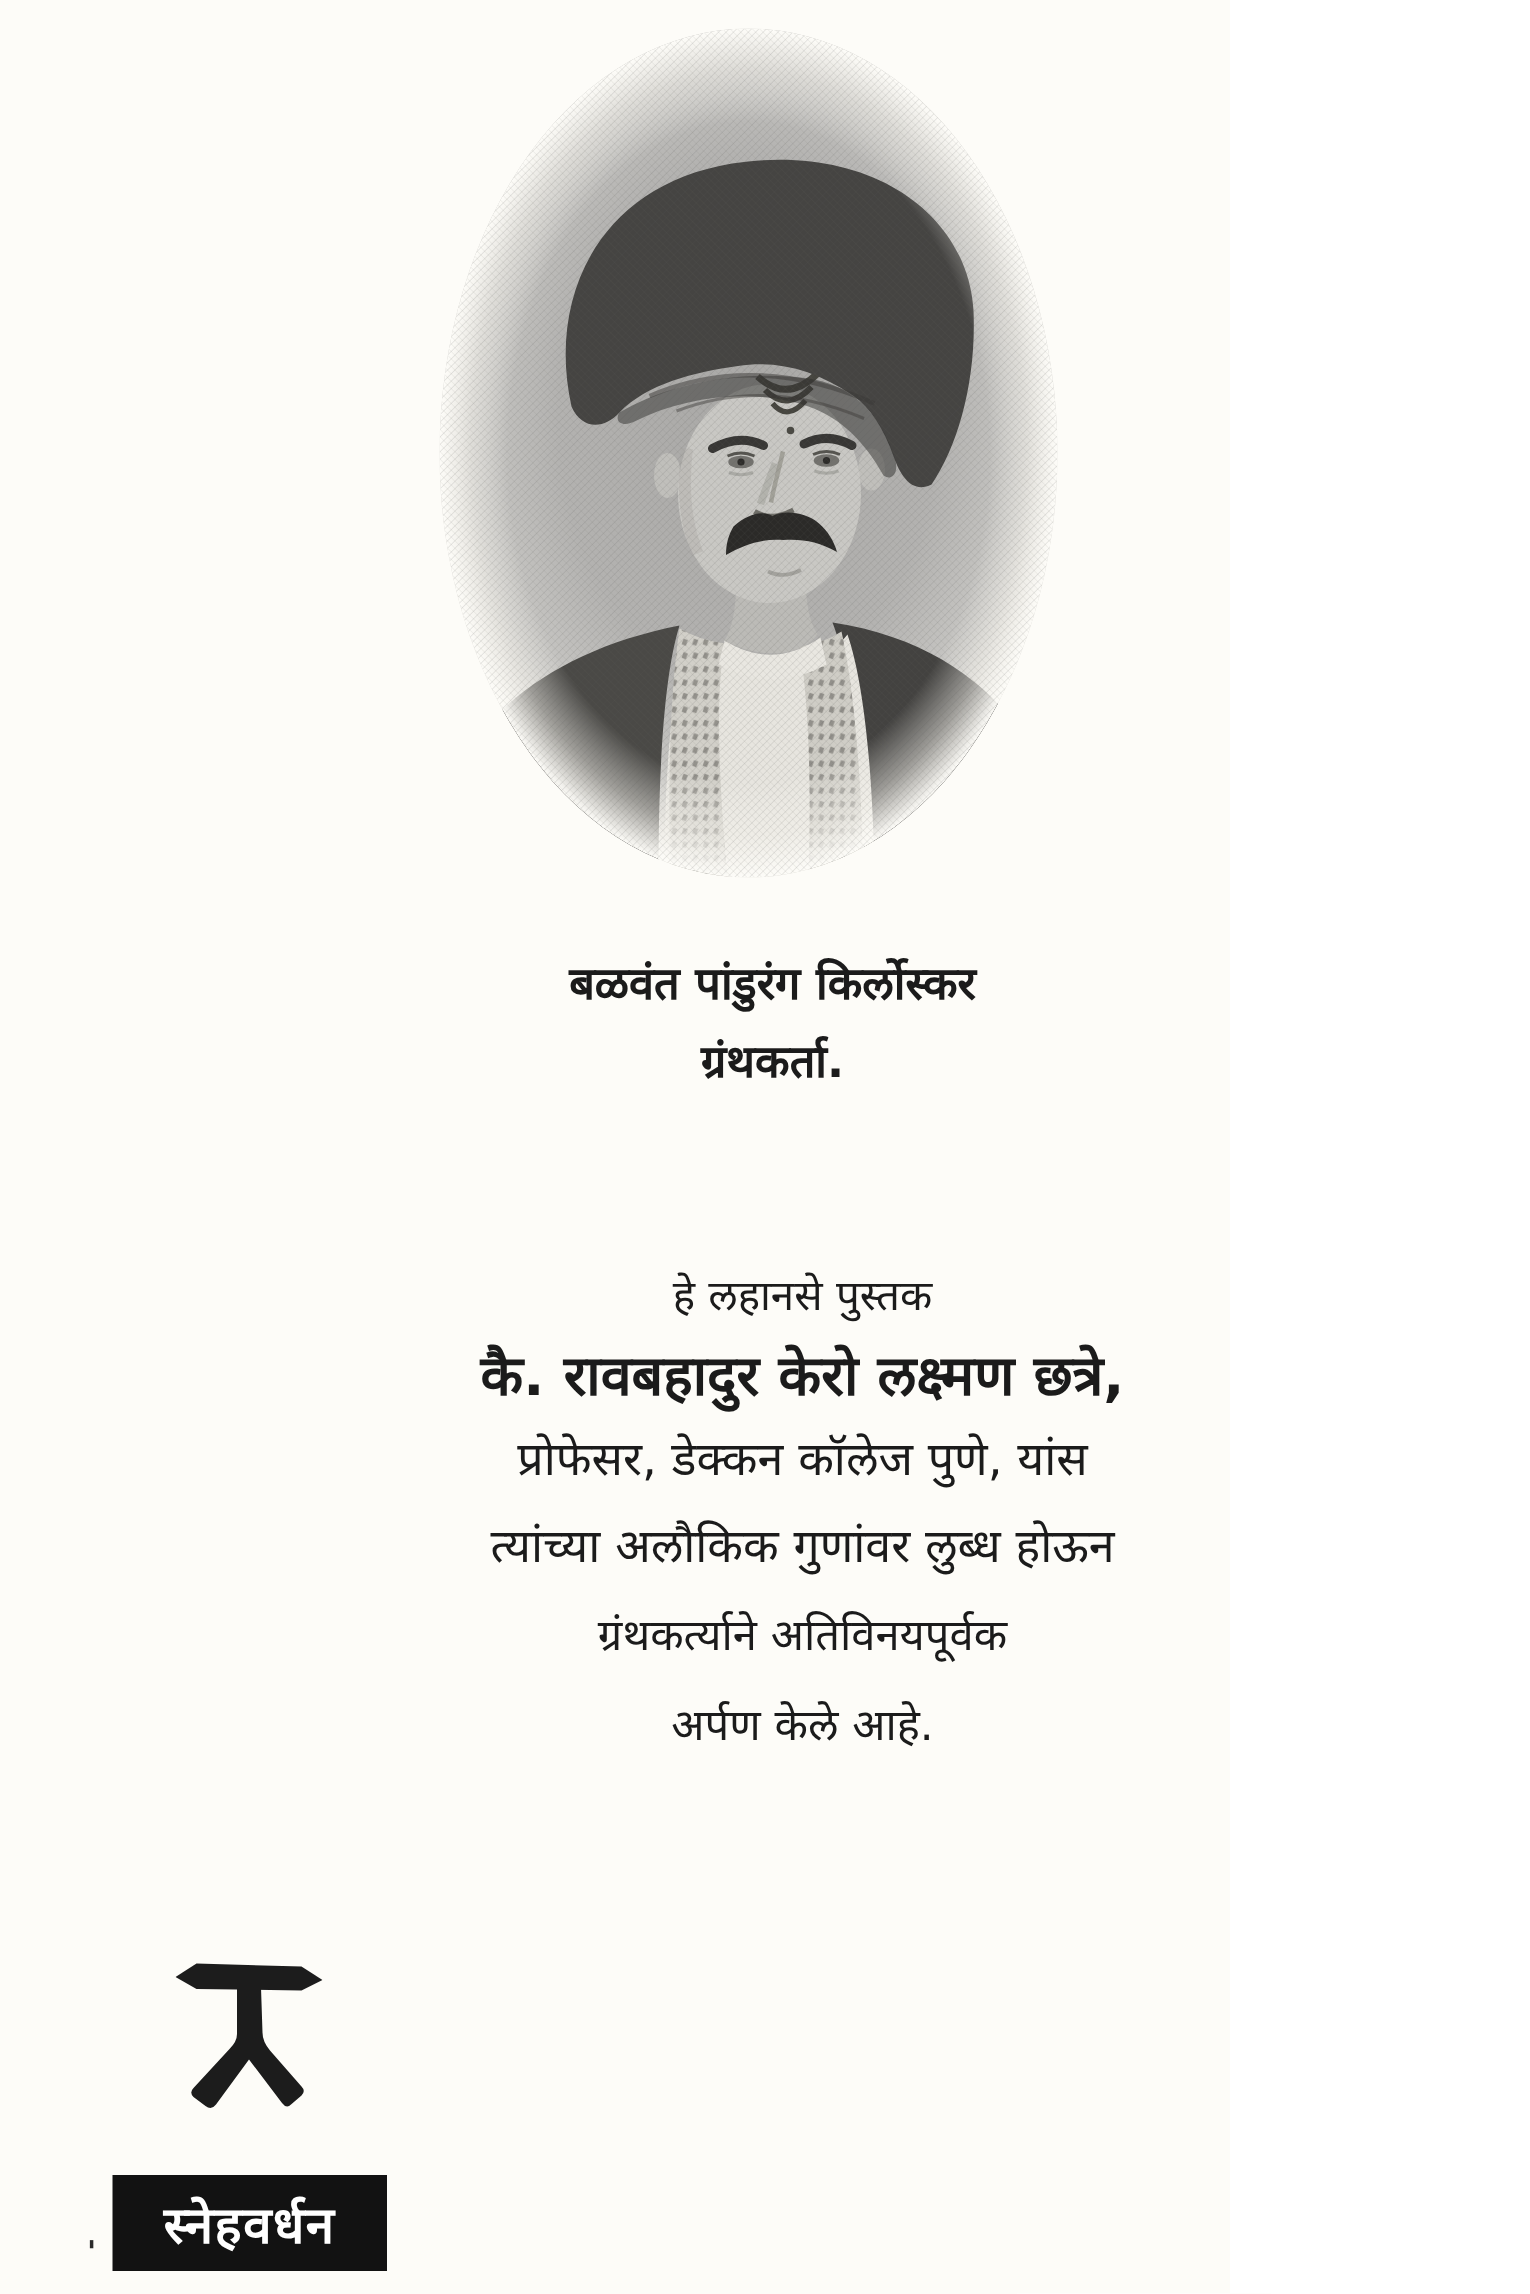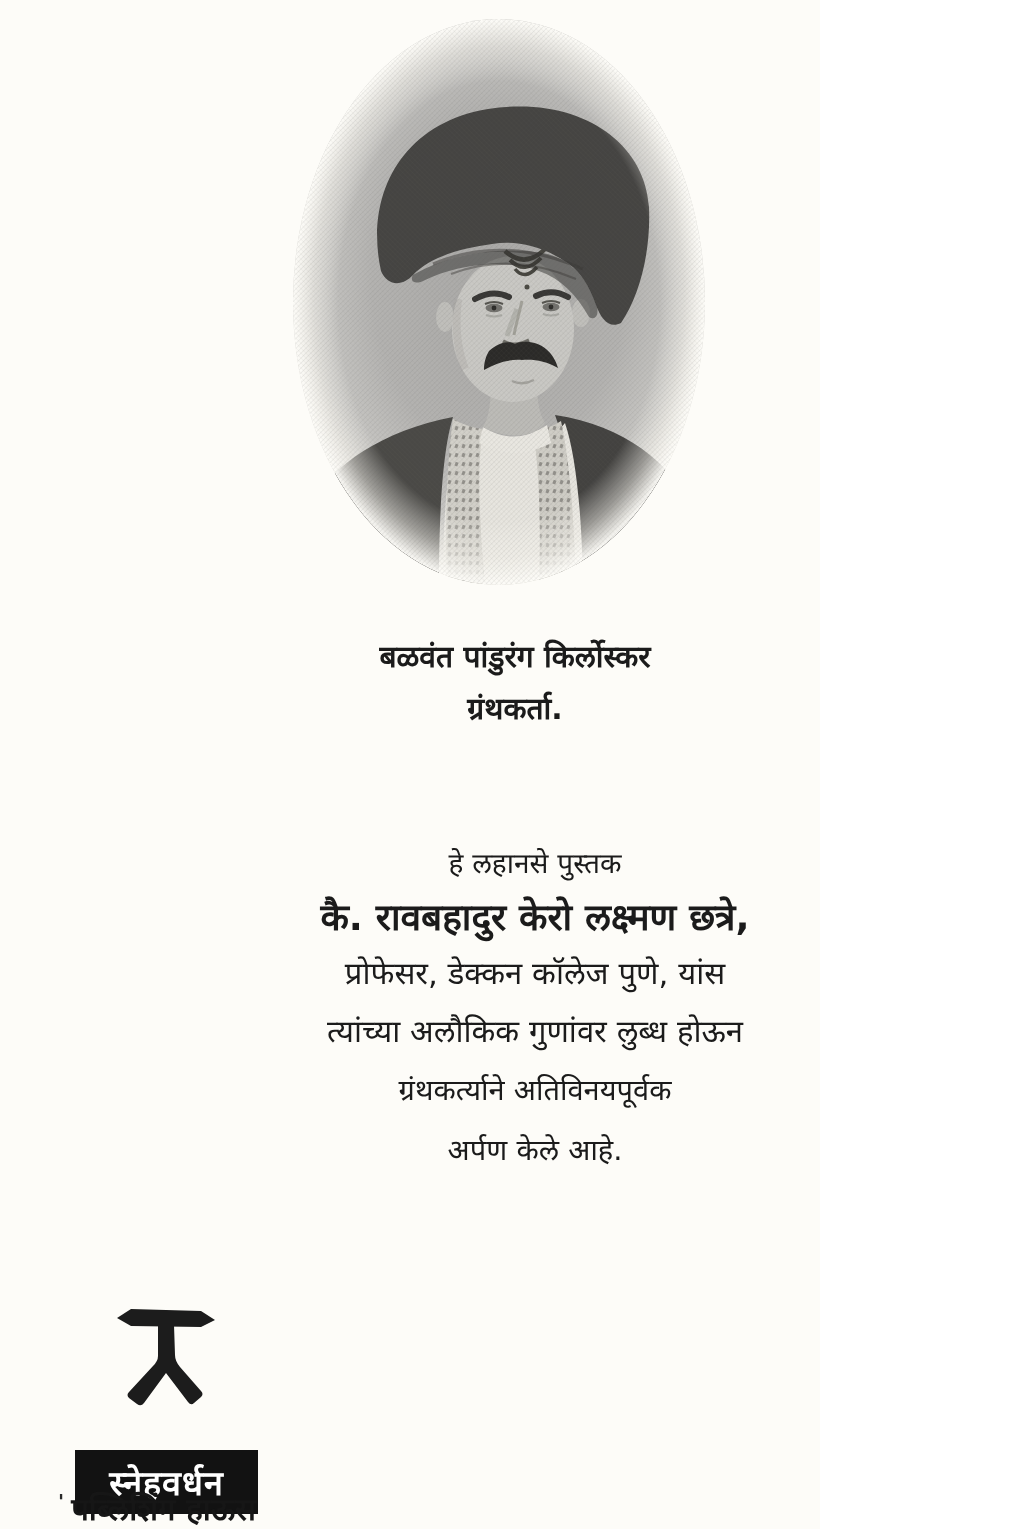--- a/index.html
+++ b/index.html
@@ -208,16 +208,15 @@
     <svg viewBox="0 0 98 100" xmlns="http://www.w3.org/2000/svg">
       <polygon points="0,12 14,3 84,5 98,14 84,21 14,20" fill="#1c1c1c"></polygon>
       <path d="M41,19 L57,19 L58,49 Q58,55 63,61 L84,85 Q87,88 84,91 L77,97 Q74,100 71,96 L49,67 L27,97 Q24,101 20,98 L12,92 Q9,89 12,86 L36,60 Q41,55 41,50 Z" fill="#1c1c1c"></path>
     </svg>
   </div>
   <div class="pub-box">
     <span>स्नेहवर्धन</span>
   </div>
   <div class="pub-sub">
     <span class="tick">'</span>
-    <span>पब्लिशिंग हाऊस</span>
   </div>
 
 </div>
 
 </body></html>

